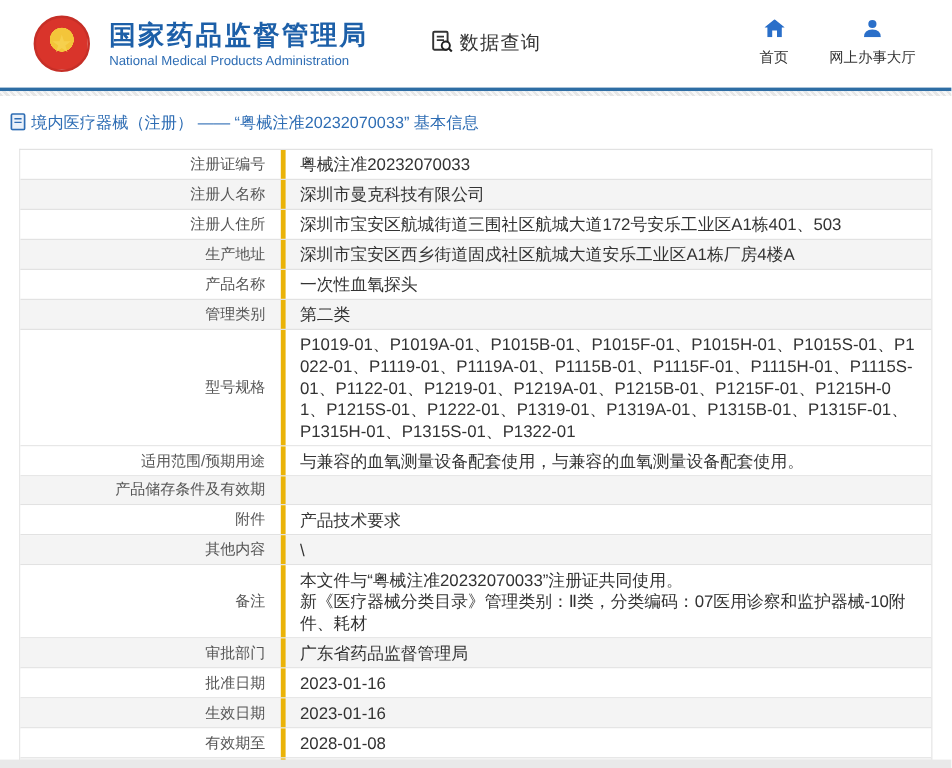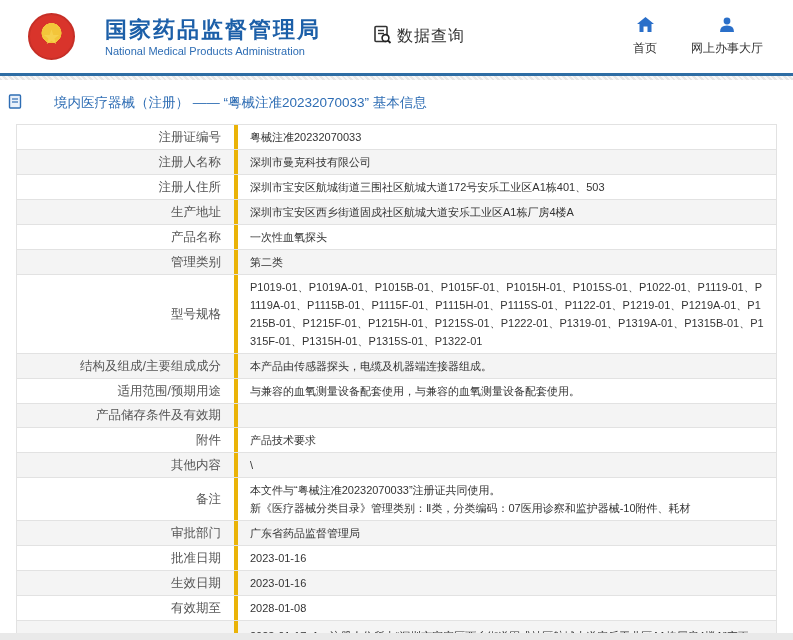--- a/index.html
+++ b/index.html
@@ -6,46 +6,46 @@
   html,body { width:793px; height:640px; overflow:hidden; background:#fff;
     font-family:"Liberation Sans","DejaVu Sans",sans-serif; }
   .page { position:relative; width:793px; height:640px; background:#fff; }
 
   
   .header { height:73px; display:flex; align-items:center; padding:0 30px 0 28px; background:#fff; }
   .emblem { width:47px; height:47px; border-radius:50%;
     background:radial-gradient(circle at 50% 42%, #f3c53a 0 30%, #d9342b 31% 100%);
     border:2px solid #c62f27; display:flex; align-items:center; justify-content:center;
     color:#f6d04d; font-size:20px; flex:0 0 auto; }
-  .org-names { margin-left:30px; }
+  .org-names { margin-left:16px; }
   .org-cn { font-size:22px; font-weight:bold; color:#1c5fa8; letter-spacing:2px; line-height:26px; }
   .org-en { font-size:11px; color:#2e6db4; margin-top:2px; }
   .dq { display:flex; align-items:center; margin-left:52px; color:#333; font-size:16px; letter-spacing:1px; }
   .dq svg { margin-right:5px; }
   .hnav { margin-left:auto; display:flex; gap:34px;font-family:Liberation Serif, serif; }
   .hnav-item { display:flex; flex-direction:column; align-items:center; cursor:pointer; }
   .hnav-item svg { margin-bottom:4px; }
   .hnav-label { font-size:12px; color:#333; white-space:nowrap; }
 
   .blue-line { height:3px; background:#2e6da4; }
   .hatch { height:4px;
     background:repeating-linear-gradient(45deg,#e6e6e6 0 2px,#f7f7f7 2px 4px); }
 
   
-  .crumb { display:flex; align-items:center; padding:14px 8px 10px 8px; color:#2e6db4; font-size:13.5px;gap:28px; }
+  .crumb { display:flex; align-items:center; padding:14px 8px 10px 8px; color:#2e6db4; font-size:13.5px; }
   .crumb svg { margin-right:4px; flex:0 0 auto; }
 
   
   .info-table { margin:2px 16px 0 16px; border:1px solid #e2e2e2; border-bottom:none; }
   .t-row { display:flex; border-bottom:1px solid #e2e2e2; min-height:24px; align-items:center; background:#fff; }
   .t-row.alt { background:#f4f4f4; }
   .t-label { width:221px; flex:0 0 aupx; flex:0 0 221px; text-align:right; padding:3px 13px 3px 6px;
     font-size:12.5px; color:#555; border-right:4px solid #eab308; align-self:stretch;
     display:flex; align-items:center; justify-content:flex-end; line-height:17px; }
-  .t-value { flex:1; padding:3px 12px; font-size:11px; color:#333; line-height:18px;
+  .t-value { flex:1; padding:3px 12px; font-size:14px; color:#333; line-height:18px;
     word-break:break-all; }
   .t-row:nth-child(18) { min-height:64px; }
   .t-row:nth-child(18) .t-value { align-self:flex-start; padding-top:6px; }
   .t-row:nth-child(18) .t-label { align-items:center; }
   .t-row:nth-child(19) { min-height:27px; }
 
   
   .footer { position:absolute; left:0; bottom:0; width:793px; height:7px; background:#e9e9e9; }
 </style>
 </head>
@@ -142,26 +142,20 @@
           <span>管理类别</span>
         </div>
         <div class="t-value">第二类</div>
       </div>
       <div class="t-row">
         <div class="t-label">
           <span>型号规格</span>
         </div>
         <div class="t-value">P1019-01、P1019A-01、P1015B-01、P1015F-01、P1015H-01、P1015S-01、P1022-01、P1119-01、P1119A-01、P1115B-01、P1115F-01、P1115H-01、P1115S-01、P1122-01、P1219-01、P1219A-01、P1215B-01、P1215F-01、P1215H-01、P1215S-01、P1222-01、P1319-01、P1319A-01、P1315B-01、P1315F-01、P1315H-01、P1315S-01、P1322-01</div>
       </div>
-      <div class="t-row alt">
-        <div class="t-label">
-          <span>结构及组成/主要组成成分</span>
-        </div>
-        <div class="t-value">本产品由传感器探头，电缆及机器端连接器组成。</div>
-      </div>
       <div class="t-row">
         <div class="t-label">
           <span>适用范围/预期用途</span>
         </div>
         <div class="t-value">与兼容的血氧测量设备配套使用，与兼容的血氧测量设备配套使用。</div>
       </div>
       <div class="t-row alt">
         <div class="t-label">
           <span>产品储存条件及有效期</span>
         </div>

